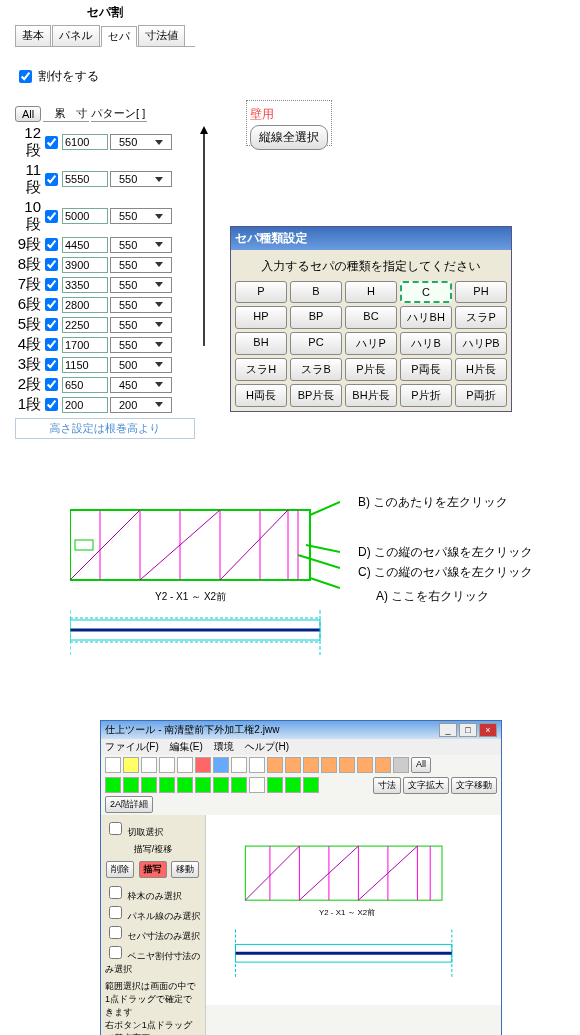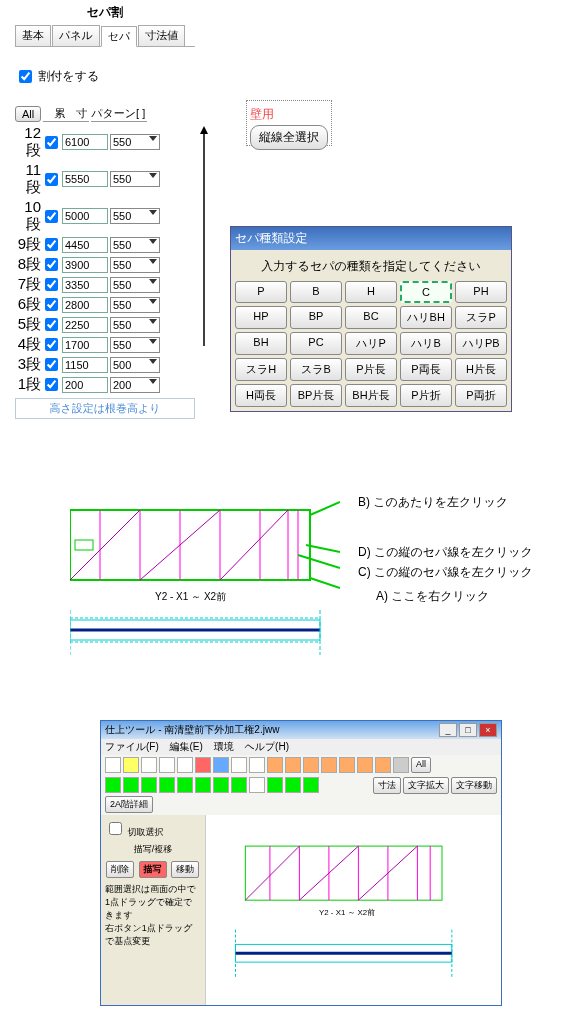--- a/index.html
+++ b/index.html
@@ -82,23 +82,24 @@
     width: 40px;
     border: 1px solid #7a9;
     padding: 1px 2px;
     text-align: left;
     font-size: 11px;
     background: #fff;
   }
   .row .dd {
     width: 44px;
     border: 1px solid #888;
-    padding: 1px 2px;
+    padding: 1px 8px;
     display: flex;
     justify-content: space-between;
+    align-items: center;
     font-size: 11px;
     background: #fff;
   }
   .dd .arrow {
     width: 0; height: 0;
     border-left: 4px solid transparent;
     border-right: 4px solid transparent;
     border-top: 5px solid #333;
   }
   .arrow-up {
@@ -138,21 +139,21 @@
   }
   .sepa-box {
     position: absolute;
     left: 230px; top: 226px;
     width: 280px;
     border: 1px solid #558;
   }
   .sepa-title {
     background: linear-gradient(#3b6fbd,#6a9ce0);
     color: #fff;
-    font-weight: normal;
+    font-weight: bold;
     padding: 3px 4px;
     font-size: 12px;
   }
   .sepa-body { background: #ece9d8; padding: 4px;}
   .sepa-instr { text-align: center; margin: 4px 0 6px;}
   .btn-grid {
     display: grid;
     grid-template-columns: repeat(5, 1fr);
     gap: 3px;
   }
@@ -341,20 +342,29 @@
           <span>550</span>
           <span class="arrow"></span>
         </span>
       </div>
       <div class="row">
         <span class="lbl">3段</span>
         <input type="checkbox" checked="" style="">
         <span class="val">1150</span>
         <span class="dd">
           <span>500</span>
+          <span class="arrow"></span>
+        </span>
+      </div>
+      <div class="row">
+        <span class="lbl">2段</span>
+        <input type="checkbox" checked="" style="">
+        <span class="val">650</span>
+        <span class="dd">
+          <span>450</span>
           <span class="arrow"></span>
         </span>
       </div>
       <div class="row">
         <span class="lbl">1段</span>
         <input type="checkbox" checked="" style="">
         <span class="val">200</span>
         <span class="dd">
           <span>200</span>
           <span class="arrow"></span>
@@ -504,20 +514,26 @@
         <span>切取選択</span>
       </div>
       <div class="grp" style="text-align:center">
         <span>描写/複移</span>
       </div>
       <div class="grp">
         <span class="plain-btn">削除</span>
         <span class="active-btn">描写</span>
         <span class="plain-btn">移動</span>
       </div>
+      <div class="grp" id="opts-list">
+          <label><input type="checkbox" style=""> 枠木のみ選択</label>
+          <label><input type="checkbox" style=""> パネル線のみ選択</label>
+          <label><input type="checkbox" style=""> セパ寸法のみ選択</label>
+          <label><input type="checkbox" style=""> ベニヤ割付寸法のみ選択</label>
+        </div>
       <div class="grp">
         <div>範囲選択は画面の中で</div>
         <div>1点ドラッグで確定できます</div>
         <div>右ボタン1点ドラッグで基点変更</div>
       </div>
 
     </div>
     <div class="canvas">
       <svg width="100%" height="100%" viewBox="0 0 300 190">
         <rect x="40" y="30" width="200" height="55" fill="none" stroke="#0c0"></rect>

